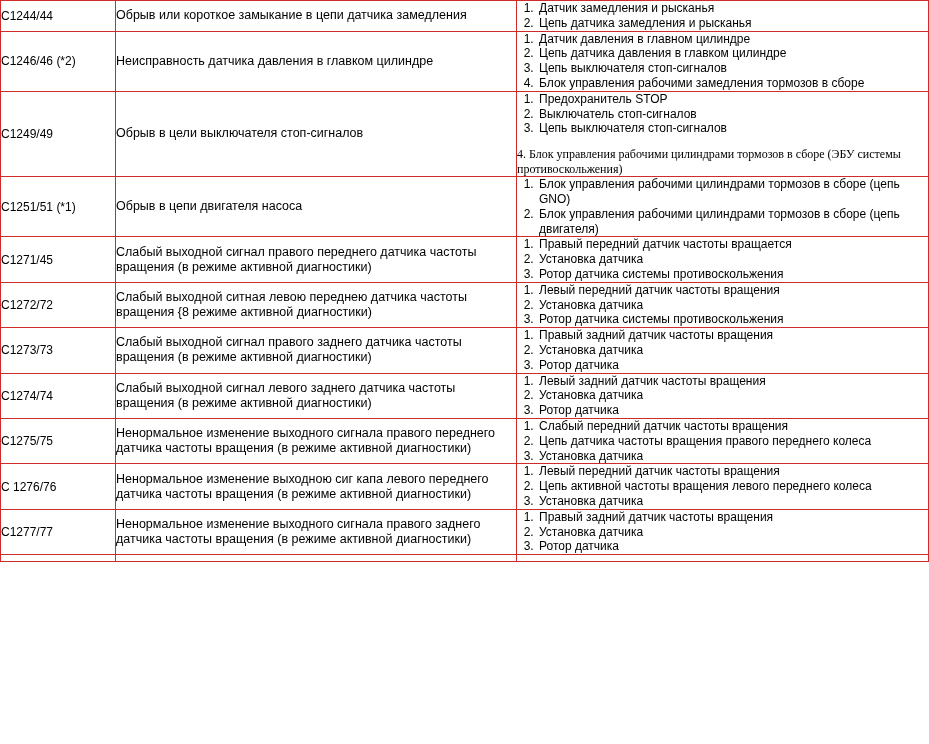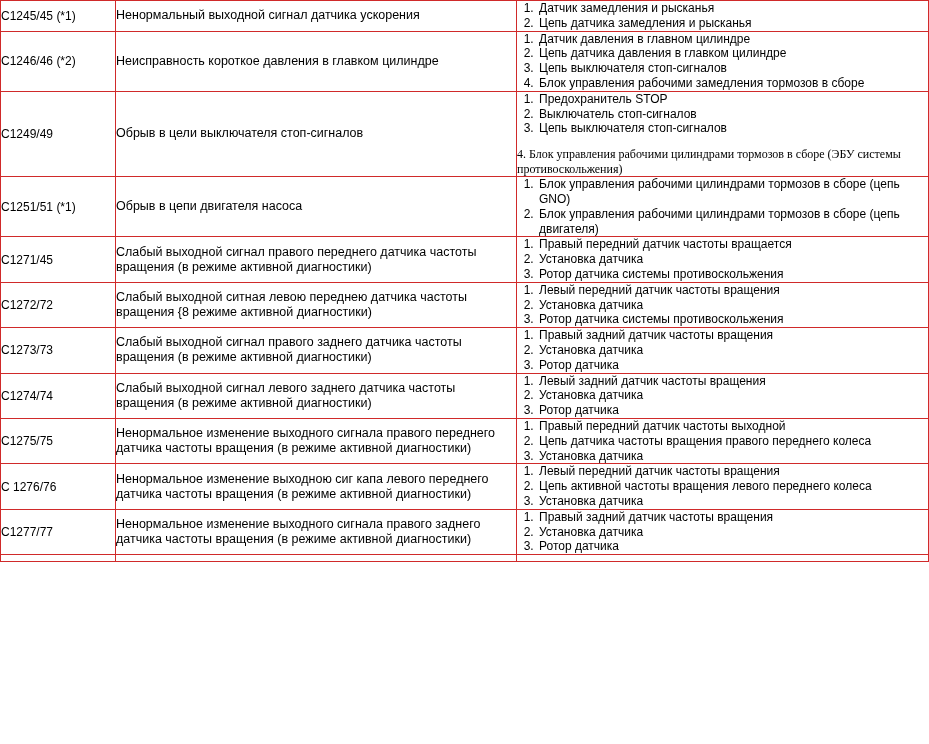--- a/index.html
+++ b/index.html
@@ -76,35 +76,35 @@
     border-bottom: none;
   }
 </style>
 </head>
 <body>
 
 <div class="page">
   <table class="dtc-table">
     <tbody>
         <tr>
-          <td class="col-code">C1245/45 (*1)</td>
-          <td class="col-desc">
-            <span class="desc-line">Ненормальный выходной сигнал датчика ускорения</span>
+          <td class="col-code">C1244/44</td>
+          <td class="col-desc">
+            <span class="desc-line">Обрыв или короткое замыкание в цепи датчика замедления</span>
           </td>
           <td class="col-parts">
             <ol class="parts">
               <li>Датчик замедления и рысканья</li>
               <li>Цепь датчика замедления и рысканья</li>
             </ol>
           </td>
         </tr>
         <tr>
           <td class="col-code">C1246/46 (*2)</td>
           <td class="col-desc">
-            <span class="desc-line">Неисправность короткое давления в главком цилиндре</span>
+            <span class="desc-line">Неисправность датчика давления в главком цилиндре</span>
           </td>
           <td class="col-parts">
             <ol class="parts">
               <li>Датчик давления в главном цилиндре</li>
               <li>Цепь датчика давления в главком цилиндре</li>
               <li>Цепь выключателя стоп-сигналов</li>
               <li>Блок управления рабочими замедления тормозов в сборе</li>
             </ol>
           </td>
         </tr>
@@ -191,21 +191,21 @@
           </td>
         </tr>
         <tr>
           <td class="col-code">C1275/75</td>
           <td class="col-desc">
             <span class="desc-line">Ненормальное изменение выходного сигнала правого переднего</span>
             <span class="desc-line">датчика частоты вращения (в режиме активной диагностики)</span>
           </td>
           <td class="col-parts">
             <ol class="parts">
-              <li>Правый передний датчик частоты выходной</li>
+              <li>Слабый передний датчик частоты вращения</li>
               <li>Цепь датчика частоты вращения правого переднего колеса</li>
               <li>Установка датчика</li>
             </ol>
           </td>
         </tr>
         <tr>
           <td class="col-code">С 1276/76</td>
           <td class="col-desc">
             <span class="desc-line">Ненормальное изменение выходною сиг капа левого переднего</span>
             <span class="desc-line">датчика частоты вращения (в режиме активной диагностики)</span>

